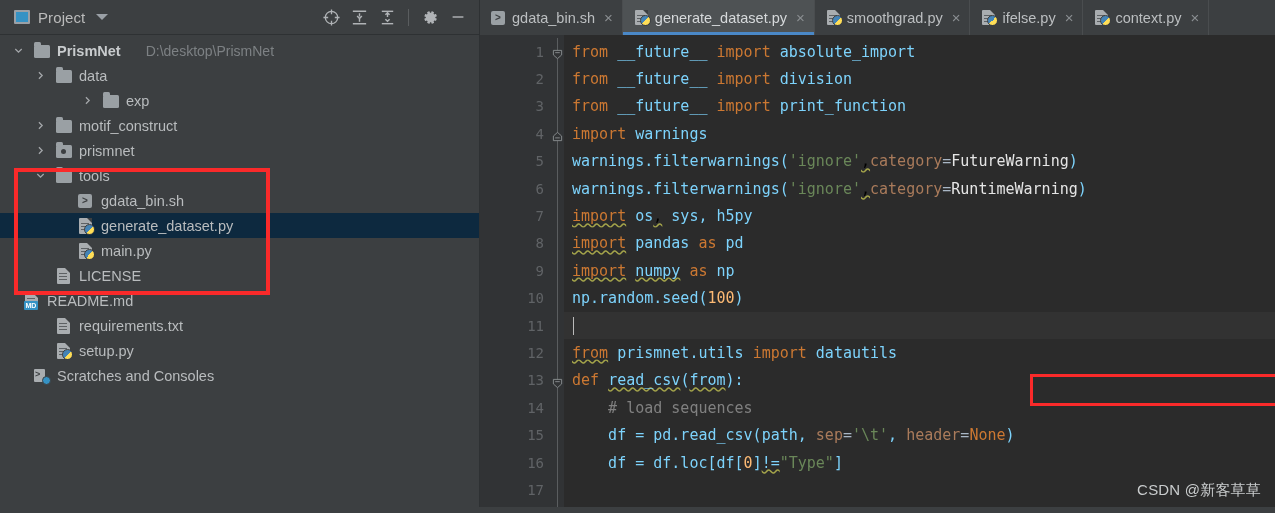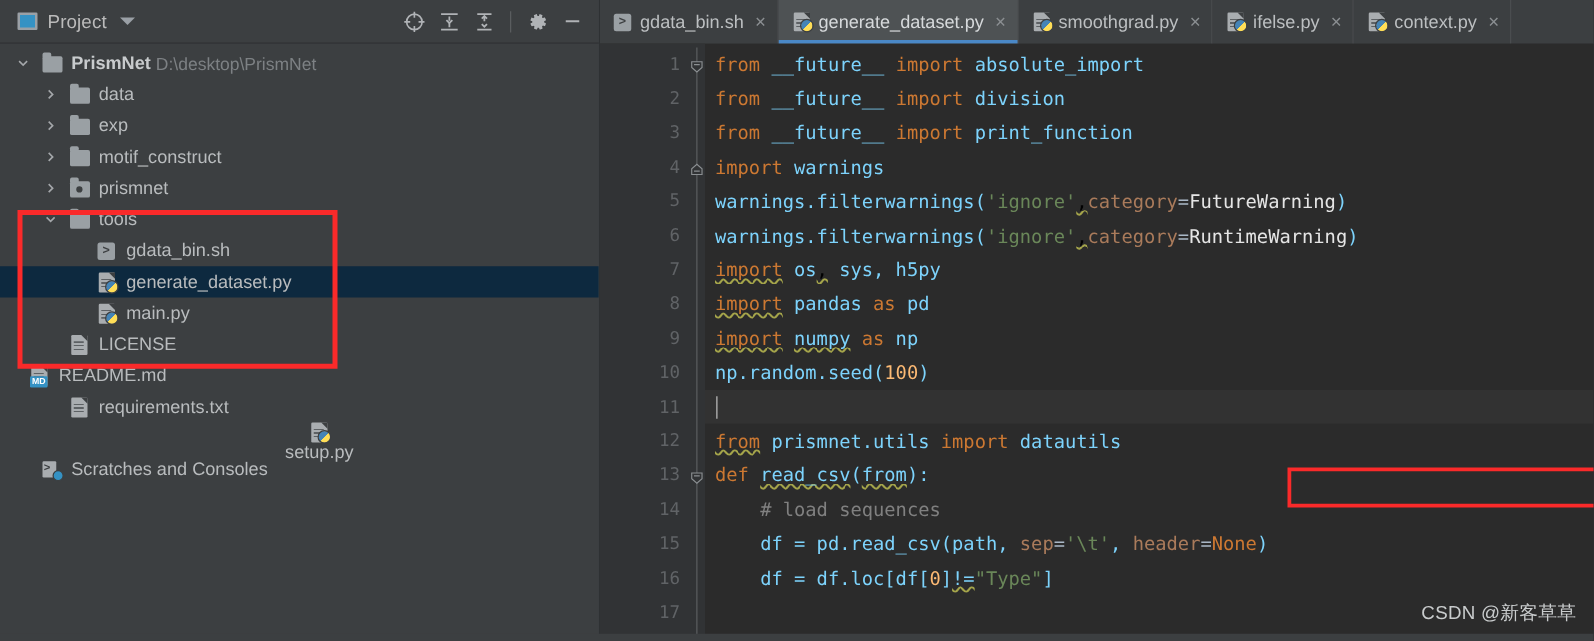--- a/index.html
+++ b/index.html
@@ -55,21 +55,21 @@
   }
   .row.selected { background: #0d293f; }
   .arrow {
     width: 16px; min-width: 16px; display: flex; align-items: center; justify-content: center;
     color: #a4a7aa;
   }
   .arrow svg { display: block; }
   .ficon { width: 17px; min-width: 17px; height: 16px; margin-right: 6px; position: relative; }
   .lbl { color: #b9bcbe; font-size: 14.5px; }
   .lbl.bold { font-weight: bold; color: #c8cbcd; }
-  .sub { color: #7d8184; font-size: 14px; margin-left: 4px; }
+  .sub { color: #7d8184; font-size: 14px; margin-left: 25px; }
 
   
   .folder {
     width: 16px; height: 13px; background: #9aa0a4; border-radius: 1.5px; margin-top: 2px;
     position: relative;
   }
   .folder::before {
     content:''; position: absolute; left: 0; top: -3px; width: 7px; height: 4px;
     background: #9aa0a4; border-radius: 1.5px 1.5px 0 0;
   }
@@ -261,21 +261,21 @@
             <div class="arrow">
               <svg width="11" height="11" viewBox="0 0 12 12">
                 <path d="M4.3 2.5L7.8 6l-3.5 3.5" fill="none" stroke="#a4a7aa" stroke-width="1.4"></path>
               </svg>
             </div>
             <div class="ficon" style="margin-left: 8px;">
               <div class="folder"></div>
             </div>
             <div class="lbl">data</div>
           </div>
-          <div class="row" style="padding-left: 32px;">
+          <div class="row" style="padding-left: 32px; margin-left: 47px;">
             <div class="arrow">
               <svg width="11" height="11" viewBox="0 0 12 12">
                 <path d="M4.3 2.5L7.8 6l-3.5 3.5" fill="none" stroke="#a4a7aa" stroke-width="1.4"></path>
               </svg>
             </div>
             <div class="ficon" style="margin-left: 8px;">
               <div class="folder"></div>
             </div>
             <div class="lbl">exp</div>
           </div>
@@ -362,21 +362,21 @@
           </div>
           <div class="row" style="padding-left: 32px;">
             <div class="arrow"></div>
             <div class="ficon" style="margin-left: 8px;">
               <div class="file">
                 <div class="lines"></div>
               </div>
             </div>
             <div class="lbl">requirements.txt</div>
           </div>
-          <div class="row" style="padding-left: 32px; flex-direction: column;">
+          <div class="row" style="padding-left: 32px;">
             <div class="arrow"></div>
             <div class="ficon" style="margin-left: 8px;">
               <div class="file">
                 <div class="lines"></div>
                 <div class="pybadge"></div>
               </div>
             </div>
             <div class="lbl">setup.py</div>
           </div>
           <div class="row" style="padding-left: 10px;">

